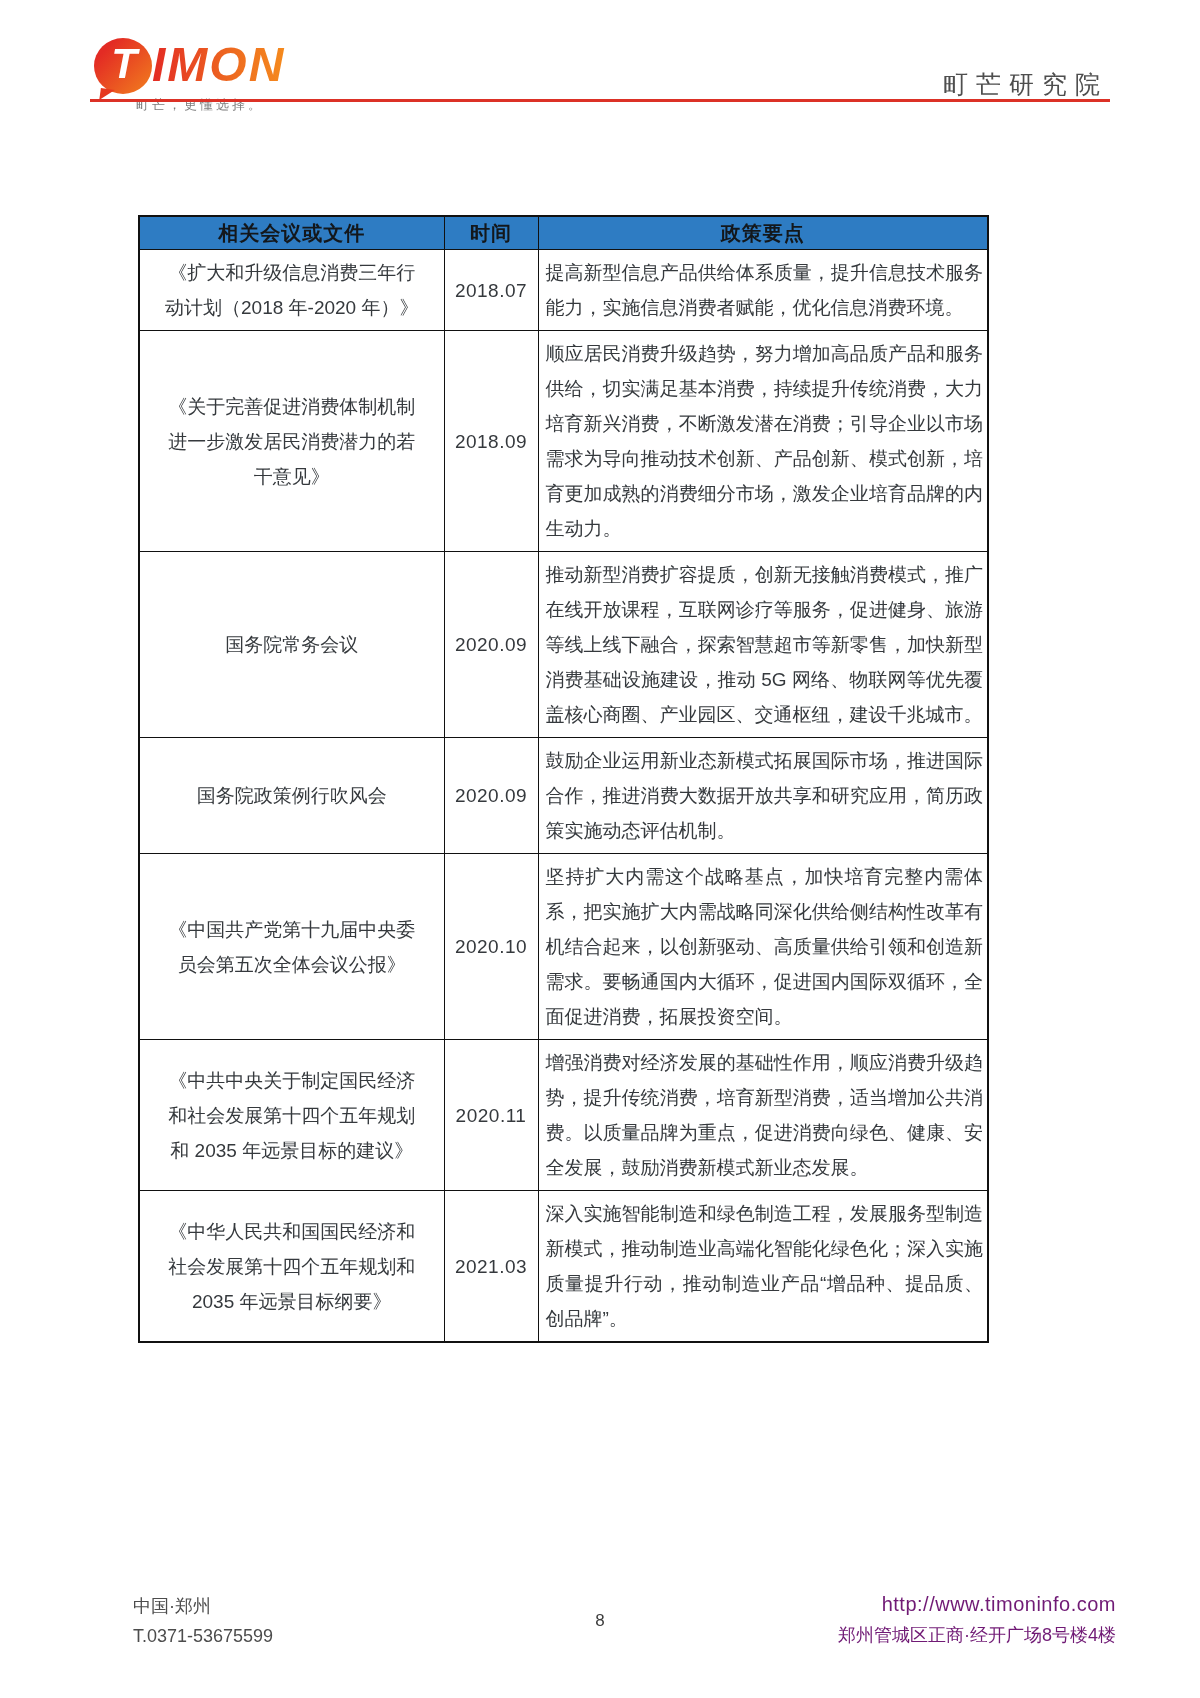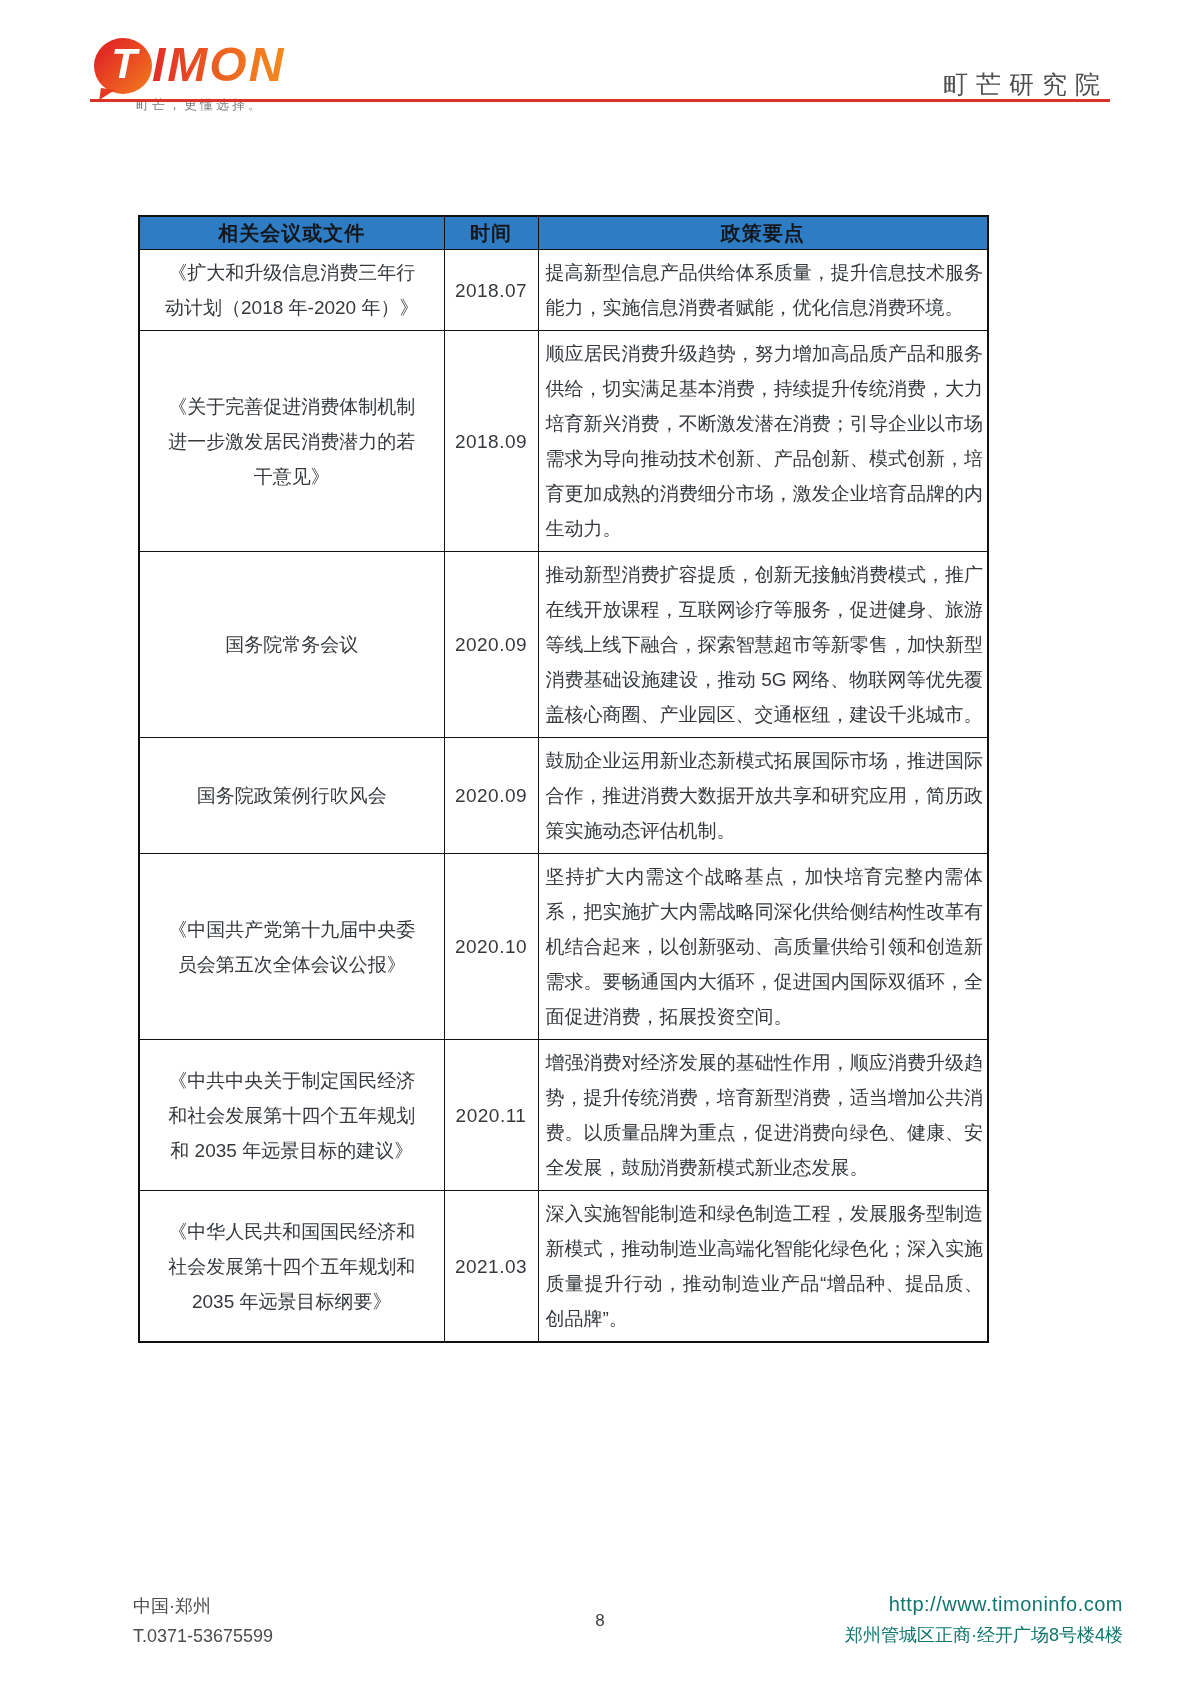--- a/index.html
+++ b/index.html
@@ -66,21 +66,21 @@
   
   .footer-left {
     position:absolute; left:88px; top:1591px; font-size:18px; color:#4c4c4c;
     line-height:30px; white-space:nowrap;margin-left:45px;
   }
   .page-number {
     position:absolute; left:0; width:1200px; top:1611px; text-align:center;
     font-size:17px; color:#3d3d3d;
   }
   .footer-right {
-    position:absolute; right:77px; top:1589px; text-align:right; color:#0f766e;
+    position:absolute; right:84px; top:1589px; text-align:right; color:#701a75;
     line-height:31px; white-space:nowrap;
   }
   .footer-site { font-size:20px; letter-spacing:0.5px; }
   .footer-address { font-size:18px; }
 </style>
 </head>
 <body>
 
 <div class="page">
 

